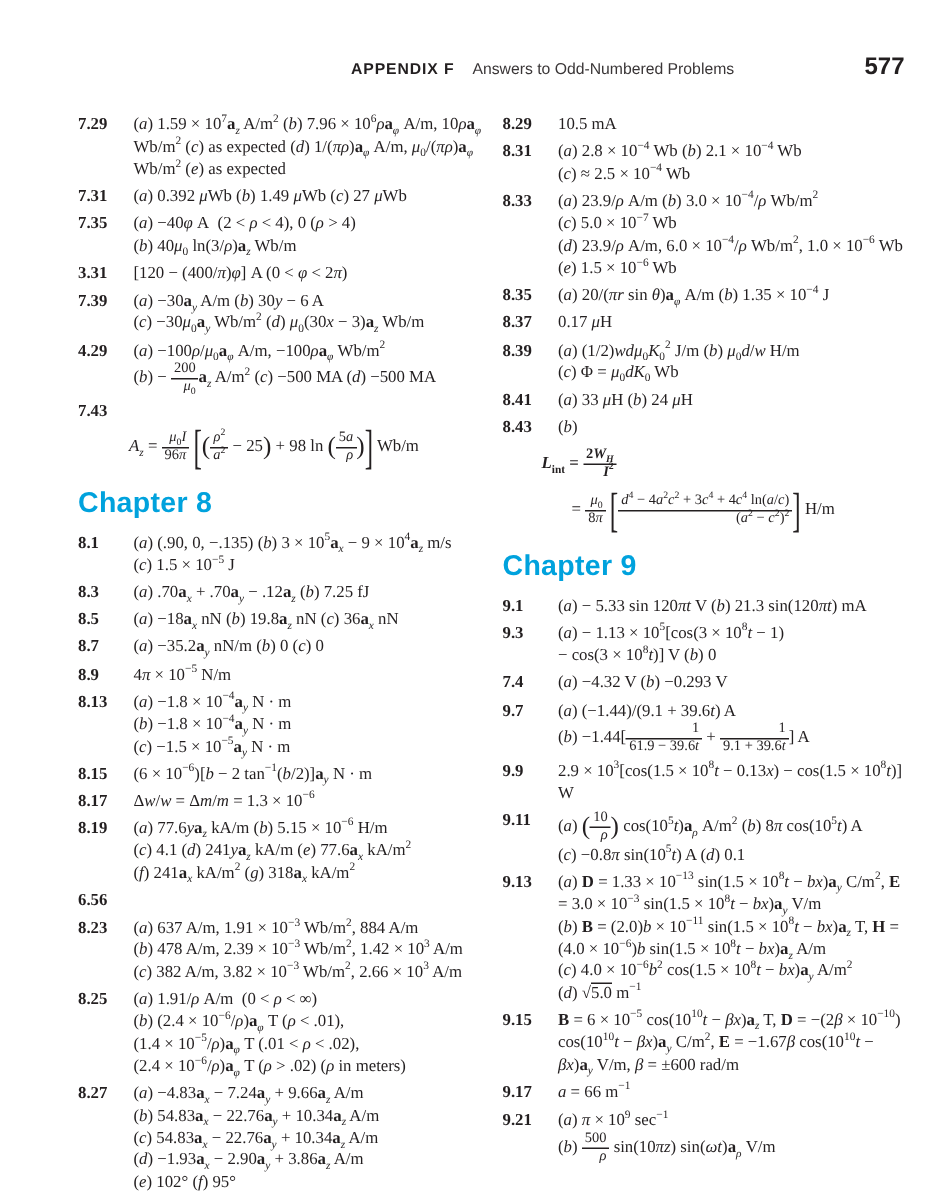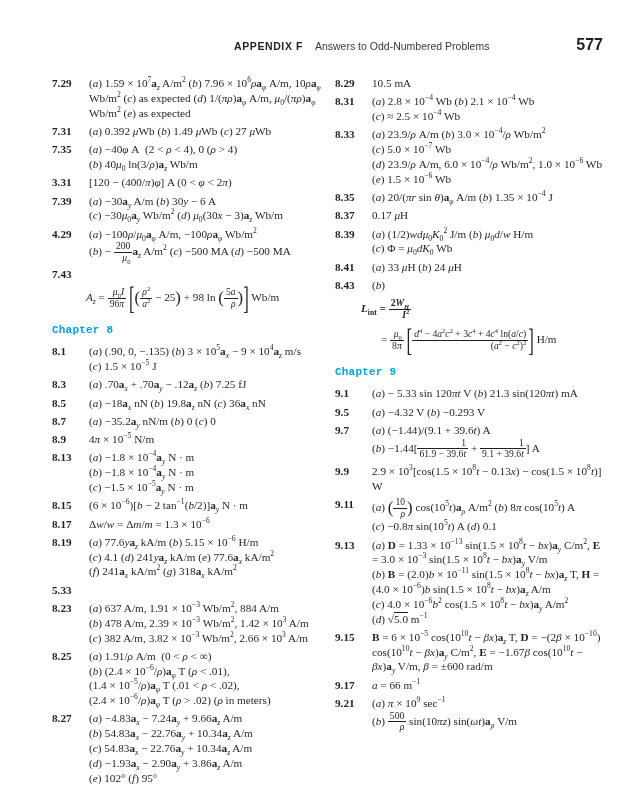--- a/index.html
+++ b/index.html
@@ -21,23 +21,23 @@
   .hdr-title { margin-left:9px; color:#3a3637; }
   .hdr-page { margin-left:auto; font-weight:bold; font-size:16px; }
   .columns { display:flex; margin-top:21px; }
   .col { box-sizing:border-box; }
   #col-left  { width:283px; padding-right:8px; }
   #col-right { flex:1; }
   .item { display:flex; margin:0 0 3.5px 0; }
   .num { flex:0 0 37px; font-weight:bold; }
   .bdy { flex:1; min-width:0; }
   .chapter {
-    font-family:Liberation Mono, monospace;
+    font-family:Liberation Sans, sans-serif;
     color:var(--accent,#00a2dd);
-    font-size:11px; font-weight:bold;
+    font-size:19px; font-weight:bold;
     margin:13px 0 7px 0; letter-spacing:0.2px;
   }
   .display { margin:5px 0 9px 53px; }
   sup { font-size:68%; line-height:0; }
   sub { font-size:68%; line-height:0; }
   .fr { display:inline-block; text-align:right; vertical-align:middle; line-height:1.12; }
   .fr .n { display:block; border-bottom:0.9px solid currentColor; padding:0 2px; }
   .fr .d { display:block; padding:0 2px; }
   .sm { font-size:86%; }
   .brL { font-size:150%; vertical-align:-0.12em; line-height:0; }
@@ -119,21 +119,21 @@
   </div>
         <div class="item">
     <span class="num">8.17</span>
     <span class="bdy">Δ<i>w</i>/<i>w</i> = Δ<i>m</i>/<i>m</i> = 1.3 × 10<sup>−6</sup></span>
   </div>
         <div class="item">
     <span class="num">8.19</span>
     <span class="bdy">(<i>a</i>) 77.6<i>y</i><b>a</b><sub><i>z</i></sub> kA/m (<i>b</i>) 5.15 × 10<sup>−6</sup> H/m<br>(<i>c</i>) 4.1 (<i>d</i>) 241<i>y</i><b>a</b><sub><i>z</i></sub> kA/m (<i>e</i>) 77.6<b>a</b><sub><i>x</i></sub> kA/m<sup>2</sup><br>(<i>f</i>) 241<b>a</b><sub><i>x</i></sub> kA/m<sup>2</sup> (<i>g</i>) 318<b>a</b><sub><i>x</i></sub> kA/m<sup>2</sup></span>
   </div>
         <div class="item">
-    <span class="num">5.33</span>
+    <span class="num">6.56</span>
   </div>
         <div class="item">
     <span class="num">8.23</span>
     <span class="bdy">(<i>a</i>) 637 A/m, 1.91 × 10<sup>−3</sup> Wb/m<sup>2</sup>, 884 A/m<br>(<i>b</i>) 478 A/m, 2.39 × 10<sup>−3</sup> Wb/m<sup>2</sup>, 1.42 × 10<sup>3</sup> A/m<br>(<i>c</i>) 382 A/m, 3.82 × 10<sup>−3</sup> Wb/m<sup>2</sup>, 2.66 × 10<sup>3</sup> A/m</span>
   </div>
         <div class="item">
     <span class="num">8.25</span>
     <span class="bdy">(<i>a</i>) 1.91/<i>ρ</i> A/m&nbsp;&nbsp;(0 &lt; <i>ρ</i> &lt; ∞)<br>(<i>b</i>) (2.4 × 10<sup>−6</sup>/<i>ρ</i>)<b>a</b><sub><i>φ</i></sub> T (<i>ρ</i> &lt; .01),<br>(1.4 × 10<sup>−5</sup>/<i>ρ</i>)<b>a</b><sub><i>φ</i></sub> T (.01 &lt; <i>ρ</i> &lt; .02),<br>(2.4 × 10<sup>−6</sup>/<i>ρ</i>)<b>a</b><sub><i>φ</i></sub> T (<i>ρ</i> &gt; .02) (<i>ρ</i> in meters)</span>
   </div>
         <div class="item">
@@ -175,21 +175,25 @@
     <span class="bdy">(<i>b</i>)</span>
   </div>
         <div class="display" style="margin-left: 26px; font-weight: bold;"><i>L</i><sub>int</sub> = <span class="fr sm"><span class="n">2<i>W</i><sub><i>H</i></sub></span><span class="d"><i>I</i><sup>2</sup></span></span></div>
         <div class="display" style="margin-left: 46px;">= <span class="fr sm"><span class="n"><i>μ</i><sub>0</sub></span><span class="d">8<i>π</i></span></span> <span class="brX">[</span><span class="fr sm"><span class="n"><i>d</i><sup>4</sup> − 4<i>a</i><sup>2</sup><i>c</i><sup>2</sup> + 3<i>c</i><sup>4</sup> + 4<i>c</i><sup>4</sup> ln(<i>a</i>/<i>c</i>)</span><span class="d">(<i>a</i><sup>2</sup> − <i>c</i><sup>2</sup>)<sup>2</sup></span></span><span class="brX">]</span> H/m</div>
         <h2 class="chapter">Chapter 9</h2>
         <div class="item">
     <span class="num">9.1</span>
     <span class="bdy">(<i>a</i>) − 5.33 sin 120<i>πt</i> V (<i>b</i>) 21.3 sin(120<i>πt</i>) mA</span>
   </div>
         <div class="item">
-    <span class="num">9.5</span>
+    <span class="num">9.3</span>
+    <span class="bdy">(<i>a</i>) − 1.13 × 10<sup>5</sup>[cos(3 × 10<sup>8</sup><i>t</i> − 1)<br>− cos(3 × 10<sup>8</sup><i>t</i>)] V (<i>b</i>) 0</span>
+  </div>
+        <div class="item">
+    <span class="num">7.4</span>
     <span class="bdy">(<i>a</i>) −4.32 V (<i>b</i>) −0.293 V</span>
   </div>
         <div class="item">
     <span class="num">9.7</span>
     <span class="bdy">(<i>a</i>) (−1.44)/(9.1 + 39.6<i>t</i>) A<br>(<i>b</i>) −1.44[<span class="fr sm"><span class="n">1</span><span class="d">61.9 − 39.6<i>t</i></span></span> + <span class="fr sm"><span class="n">1</span><span class="d">9.1 + 39.6<i>t</i></span></span>] A</span>
   </div>
         <div class="item">
     <span class="num">9.9</span>
     <span class="bdy">2.9 × 10<sup>3</sup>[cos(1.5 × 10<sup>8</sup><i>t</i> − 0.13<i>x</i>) − cos(1.5 × 10<sup>8</sup><i>t</i>)] W</span>
   </div>

